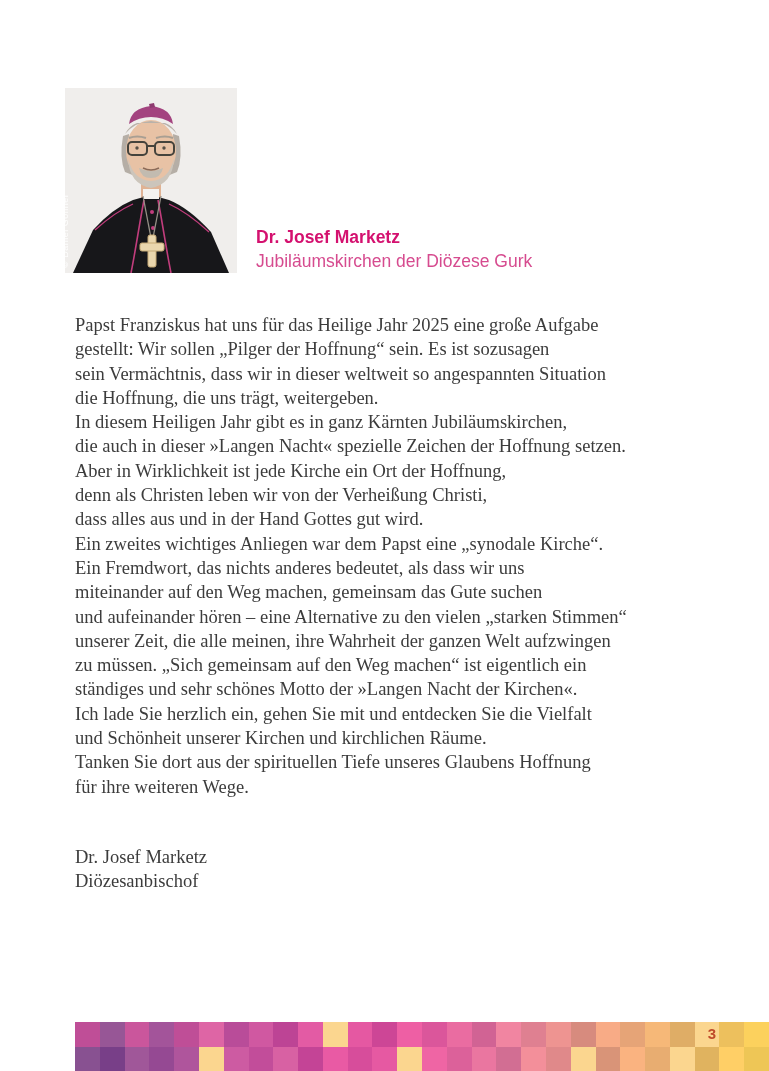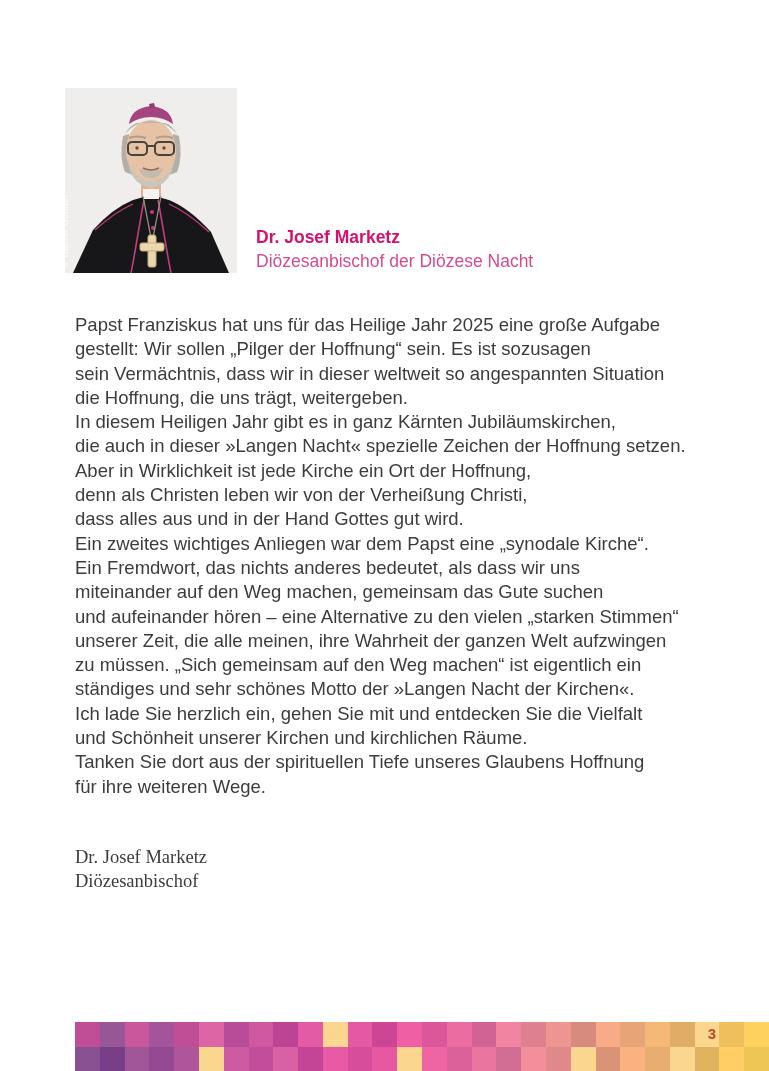--- a/index.html
+++ b/index.html
@@ -18,21 +18,21 @@
     transform-origin:0 100%;
     transform:rotate(-90deg);
     color:#ffffff;font-size:9px;letter-spacing:.5px;white-space:nowrap;
     opacity:.92;
   }
   .caption{position:absolute;left:256px;top:225px;line-height:24px;}
   .caption .name{font-weight:bold;font-size:17.5px;color:#d4116f;}
   .caption .role{font-size:17.5px;color:#d64b8f;}
   .bodytext{
     position:absolute;left:75px;top:313px;
-    font-family:Liberation Sans, sans-serif;
+    font-family:Liberation Serif, serif;
     font-size:18.5px;line-height:24.3px;color:#3c3c3c;
     white-space:pre;
   }
   .signature{
     position:absolute;left:75px;top:845px;
     font-family:"Liberation Serif","DejaVu Serif",serif;
     font-size:18.5px;line-height:24.3px;color:#3c3c3c;
     white-space:pre;
   }
   .footer-mosaic{
@@ -95,21 +95,21 @@
     <g>
       <rect x="83" y="147" width="8" height="32" rx="2" fill="#ead7ae" stroke="#c7ab77" stroke-width="1"></rect>
       <rect x="75" y="155" width="24" height="8" rx="2" fill="#ead7ae" stroke="#c7ab77" stroke-width="1"></rect>
     </g>
   </svg>
   <div class="credit">© Daniel Gollner</div>
 </div>
 
 <div class="caption">
   <div class="name">Dr. Josef Marketz</div>
-  <div class="role">Diözesanbischof der Diözese Nacht</div>
+  <div class="role">Jubiläumskirchen der Diözese Gurk</div>
 </div>
 
 <div class="bodytext">Papst Franziskus hat uns für das Heilige Jahr 2025 eine große Aufgabe
 gestellt: Wir sollen „Pilger der Hoffnung“ sein. Es ist sozusagen
 sein Vermächtnis, dass wir in dieser weltweit so angespannten Situation
 die Hoffnung, die uns trägt, weitergeben.
 In diesem Heiligen Jahr gibt es in ganz Kärnten Jubiläumskirchen,
 die auch in dieser »Langen Nacht« spezielle Zeichen der Hoffnung setzen.
 Aber in Wirklichkeit ist jede Kirche ein Ort der Hoffnung,
 denn als Christen leben wir von der Verheißung Christi,

